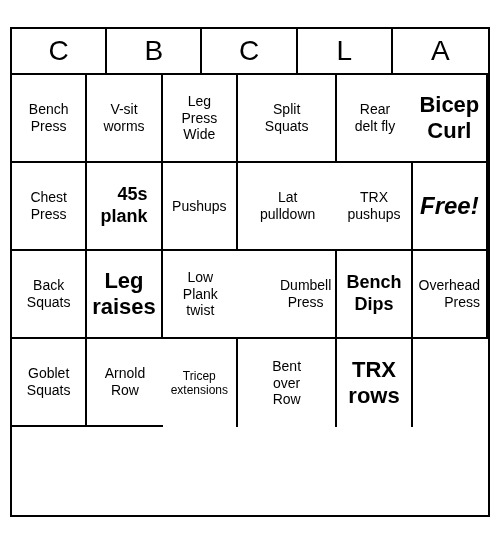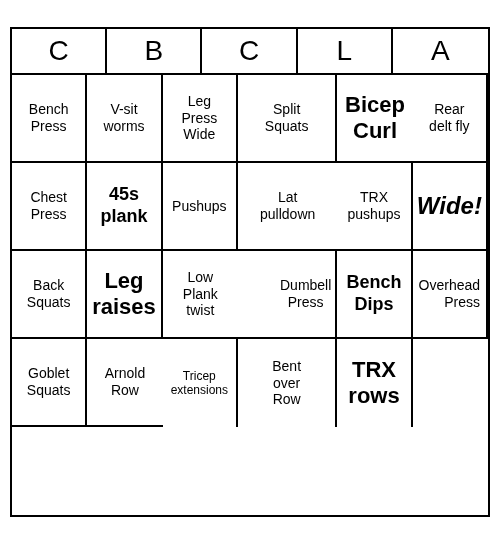--- a/index.html
+++ b/index.html
@@ -98,34 +98,34 @@
   <div class="bingo-grid">
   <div class="cell" style="white-space: pre-line;">Bench
 Press</div>
       <div class="cell" style="white-space: pre-line;">V-sit
 worms</div>
       <div class="cell" style="white-space: pre-line;">Leg
 Press
 Wide</div>
       <div class="cell" style="white-space: pre-line;">Split
 Squats</div>
+      <div class="cell" style="white-space: pre-line;">Rear
+delt fly</div>
       <div class="cell cell-large" style="white-space: pre-line;">Bicep
 Curl</div>
-      <div class="cell" style="white-space: pre-line;">Rear
-delt fly</div>
       <div class="cell" style="white-space: pre-line;">Chest
 Press</div>
-      <div class="cell cell-medium" style="white-space: pre-line;">45s
+      <div class="cell cell-medium" style="white-space: pre-line; text-align: right;">45s
 plank</div>
       <div class="cell" style="white-space: pre-line;">Pushups</div>
       <div class="cell" style="white-space: pre-line;">Lat
 pulldown</div>
       <div class="cell" style="white-space: pre-line;">TRX
 pushups</div>
-      <div class="cell cell-free" style="white-space: pre-line;">Wide!</div>
+      <div class="cell cell-free" style="white-space: pre-line;">Free!</div>
       <div class="cell" style="white-space: pre-line;">Back
 Squats</div>
       <div class="cell cell-large" style="white-space: pre-line;">Leg
 raises</div>
       <div class="cell" style="white-space: pre-line;">Low
 Plank
 twist</div>
       <div class="cell" style="white-space: pre-line; padding-left: 42px;">Dumbell
 Press</div>
       <div class="cell cell-medium" style="white-space: pre-line;">Bench

